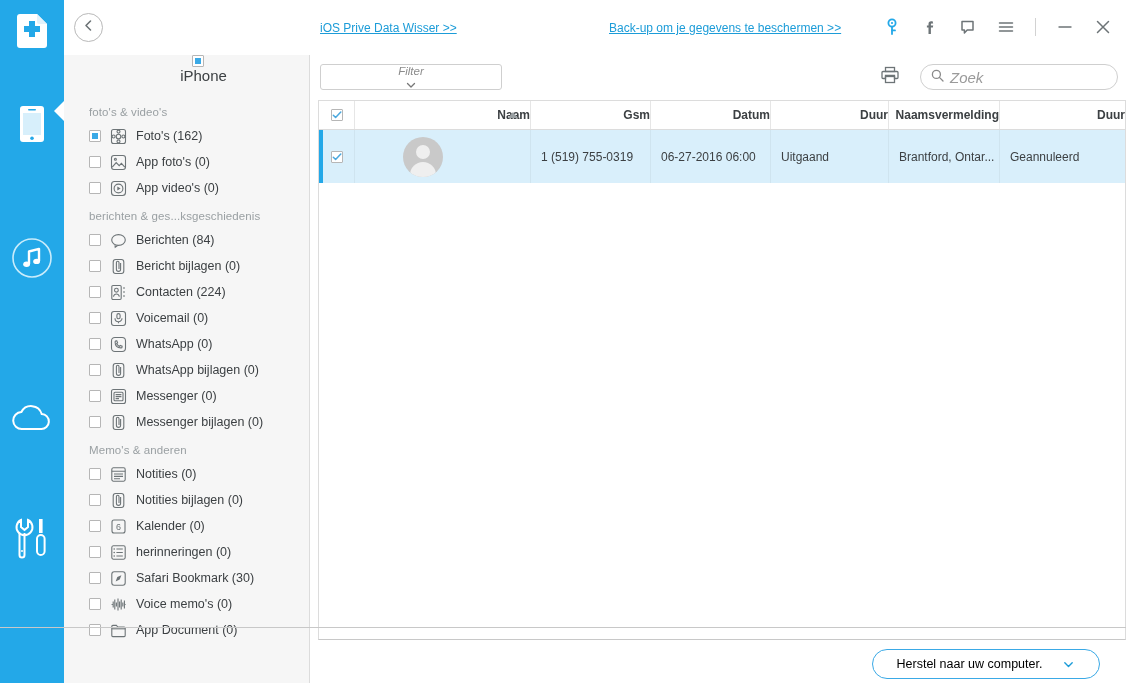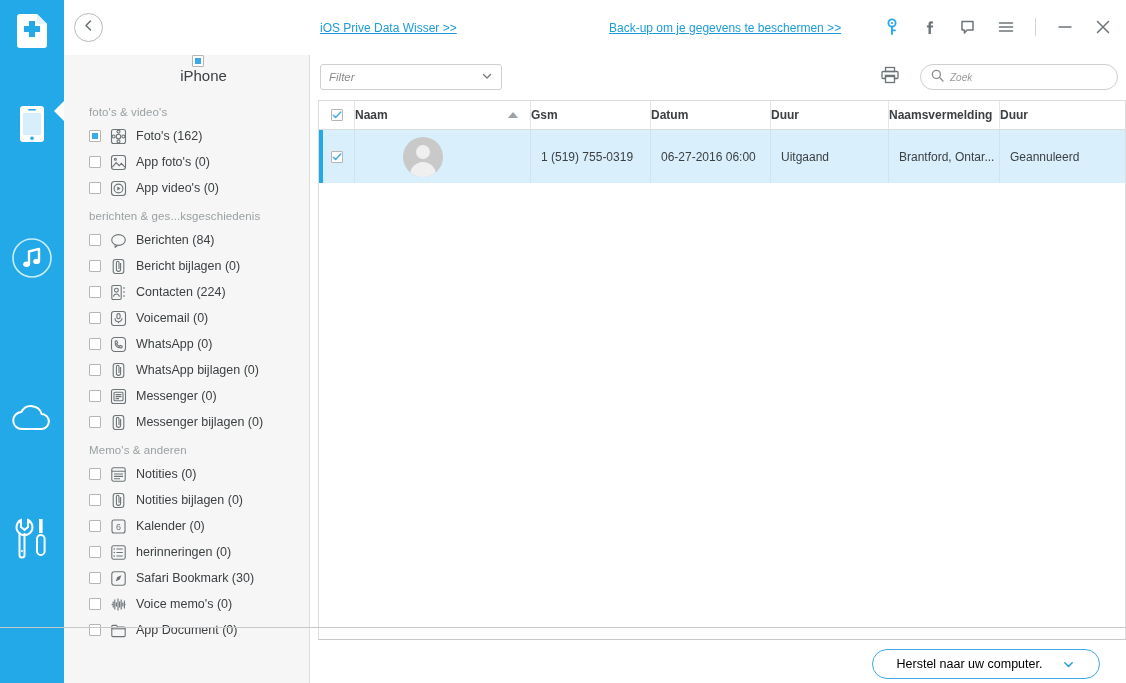--- a/index.html
+++ b/index.html
@@ -117,48 +117,48 @@
     position: absolute; left: 310px; top: 55px; width: 816px; height: 628px;
     background: #ffffff;
   }
   .toolbar {
     position: absolute; left: 0; top: 0; width: 816px; height: 45px;
     background: #fff;
   }
   .filter-select {
     position: absolute; left: 10px; top: 9px; width: 182px; height: 26px;
     border: 1px solid #cfcfcf; border-radius: 3px; background: #fff;
-    display: flex; align-items: center; padding: 0 8px; cursor: pointer;
+    display: flex; align-items: center; padding: 0 8px; cursor: pointer; flex-direction: column;
   }
   .filter-text {
     font-size: 11.5px; color: #8c8c8c; font-style: italic; flex: 1;
   }
   .printer-btn {
     position: absolute; left: 568px; top: 10px; width: 24px; height: 24px;
     display: flex; align-items: center; justify-content: center;
     cursor: pointer; color: #6d7477;
   }
   .search-box {
     position: absolute; right: 8px; top: 9px; width: 198px; height: 26px;
     border: 1px solid #cfcfcf; border-radius: 13px; background: #fff;
     display: flex; align-items: center; padding: 0 10px; cursor: text;
   }
   .search-text {
-    font-size: 10px; color: #9a9a9a; font-style: italic; margin-left: 6px;
+    font-size: 15px; color: #9a9a9a; font-style: italic; margin-left: 6px;
   }
 
   
   .table-wrap {
     position: absolute; left: 8px; top: 45px; width: 808px; height: 540px;
     border: 1px solid #dcdcdc; border-bottom: 1px solid #c8c8c8;
     background: #fff; overflow: hidden;
   }
   .thead { display: flex; height: 29px; border-bottom: 1px solid #dcdcdc; }
   .th {
-    display: flex; align-items: center; justify-content: flex-start;
+    display: flex; align-items: center; justify-content: flex-end;
     font-size: 12px; font-weight: bold; color: #3c4043;
     border-right: 1px solid #e6e6e6; position: relative;
     cursor: pointer; white-space: nowrap; overflow: hidden;
   }
   .th.cbcol { justify-content: center; }
   .sort-arrow {
     position: absolute; right: 12px; top: 11px;
     width: 0; height: 0;
     border-left: 5px solid transparent; border-right: 5px solid transparent;
     border-bottom: 6px solid #9aa0a3;

